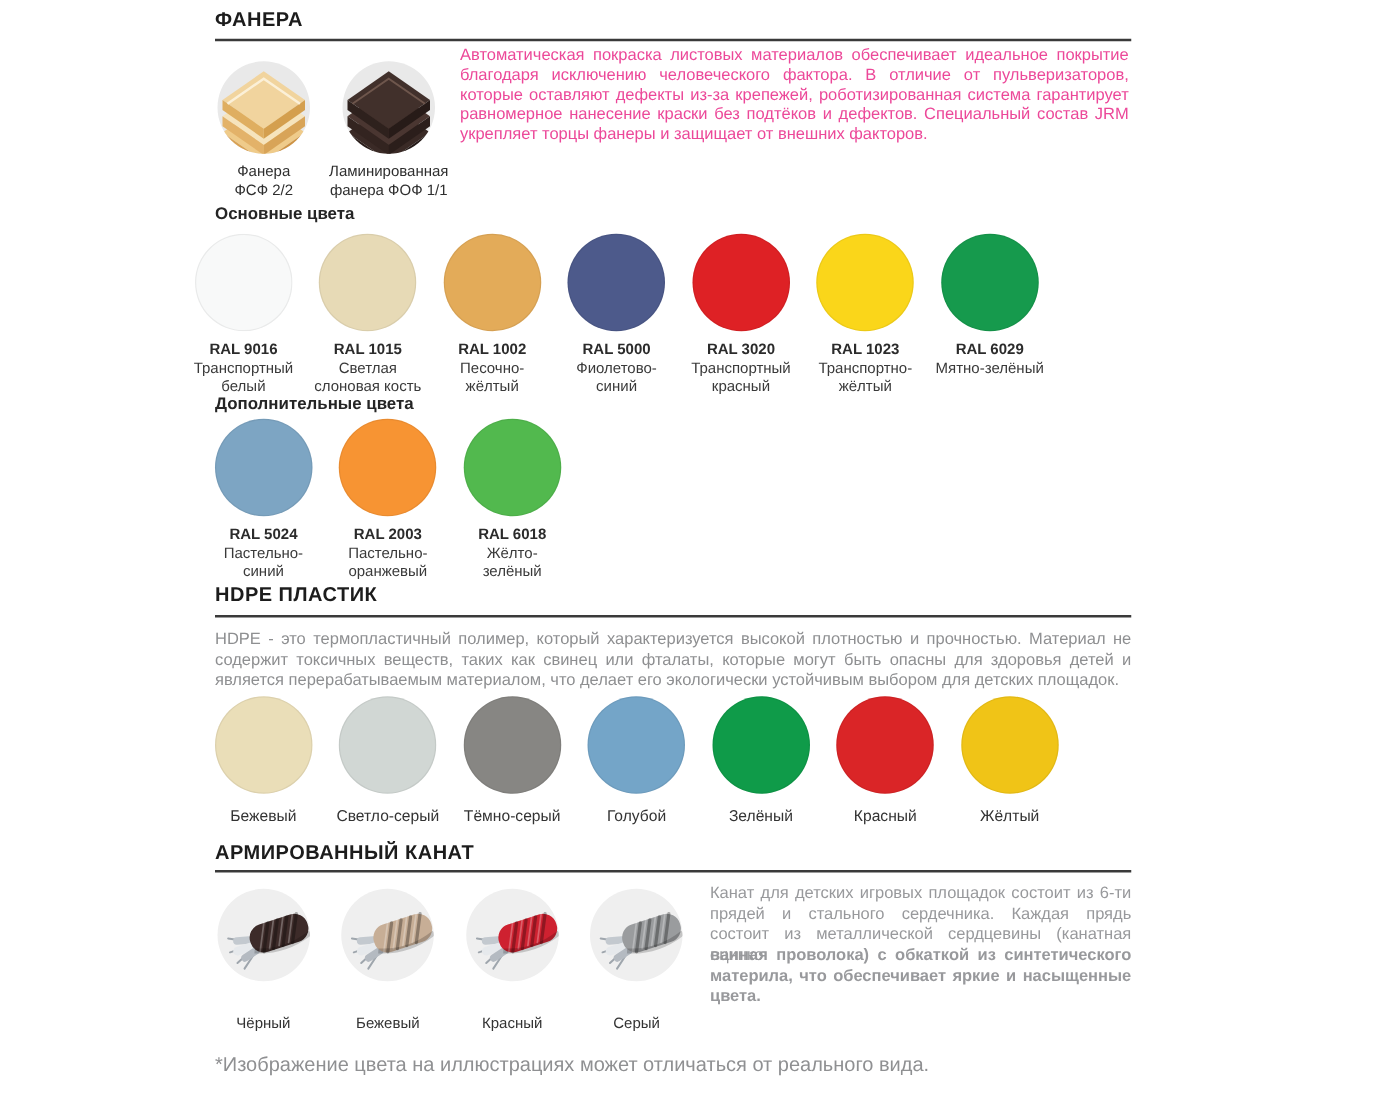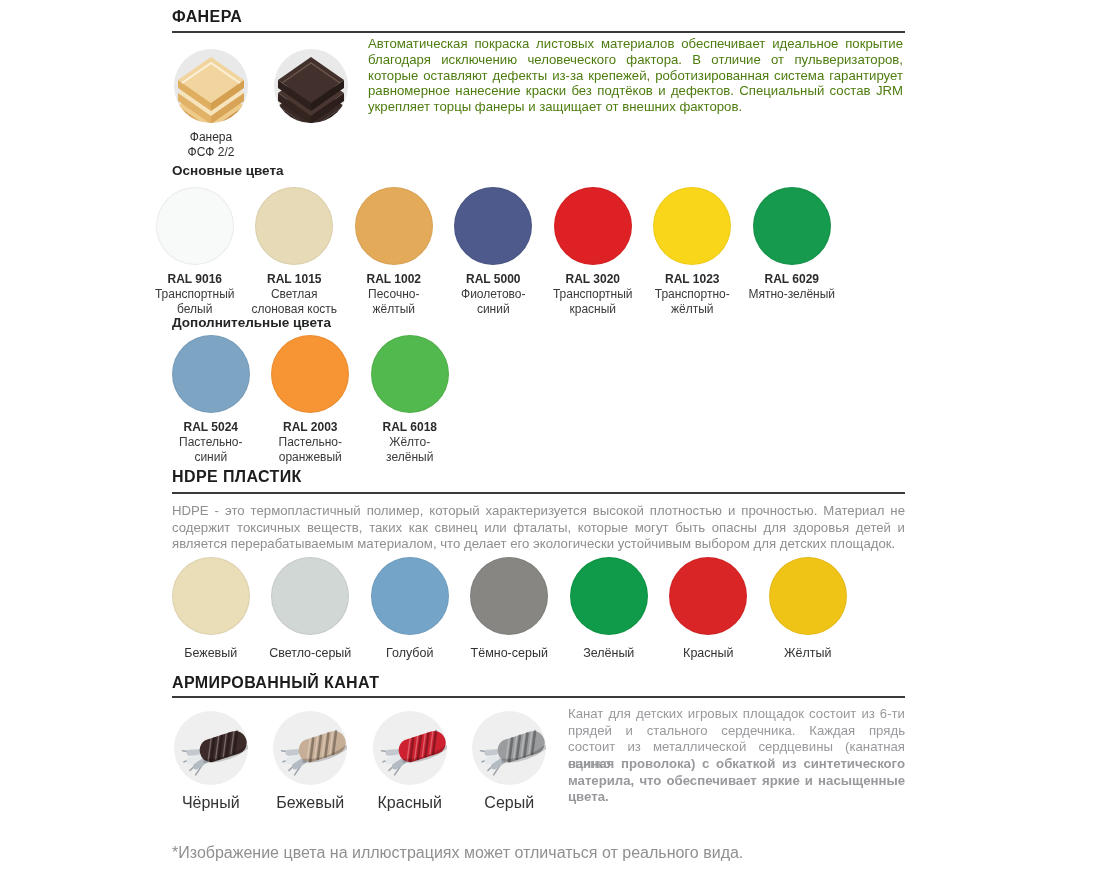--- a/index.html
+++ b/index.html
@@ -3,37 +3,37 @@
 <meta charset="utf-8">
 <style>
   * { margin:0; padding:0; box-sizing:border-box; }
   html,body { background:#ffffff; }
   body { font-family:"Liberation Sans", sans-serif; }
   .page { position:relative; width:1110px; height:880px; background:#fff; overflow:hidden;padding-left:16px; }
 
   .section-title { position:absolute; font-size:16px; font-weight:bold; color:#1c1c1c; letter-spacing:0.4px; white-space:nowrap; }
   .rule { position:absolute; left:172px; width:733px; height:0; border-top:2px solid #3a3a3a; }
 
-  .desc { position:absolute; font-size:13.2px; line-height:15.8px; color:#4d7c0f; text-align:justify; }
+  .desc { position:absolute; font-size:13.2px; line-height:15.8px; color:#ec4899; text-align:justify; }
   .desc-hdpe { color:#8e8f91; line-height:16.6px; }
   .desc-rope { color:#98999c; line-height:16.6px; }
   .desc-rope + .desc-rope { margin-top:0; }
 
   .subhead { position:absolute; font-size:13.5px; font-weight:bold; color:#252525; }
 
   .photo-circle { position:absolute; width:78px; height:78px; }
   .photo-label { position:absolute; width:140px; text-align:center; font-size:12px; line-height:15px; color:#2e2e2e; }
 
   .swatch-row { position:absolute; display:flex; }
   .swatch-col { width:99.5px; display:flex; flex-direction:column; align-items:center; }
   .swatch-circle { width:78px; height:78px; border-radius:50%; box-shadow:inset 0 0 0 1px rgba(0,0,0,0.06); flex:0 0 auto; }
   .swatch-code { margin-top:7px; font-size:12px; font-weight:bold; color:#2b2b2b; text-align:center; white-space:nowrap; }
   .swatch-name { font-size:12px; line-height:14.5px; color:#3a3a3a; text-align:center; margin-top:1px; }
   .hdpe-name { margin-top:11px; font-size:12.5px; color:#333333; text-align:center; white-space:nowrap; }
-  .rope-name { margin-top:7px; font-size:16px; color:#333333; text-align:center; white-space:nowrap; }
+  .rope-name { margin-top:24px; font-size:12px; color:#333333; text-align:center; white-space:nowrap; }
   .rope-wrap { width:78px; height:78px; }
 
   .footnote { position:absolute; font-size:16px; color:#8f9092; }
 </style>
 </head>
 <body>
 
 <div class="page">
 
   <div class="section-title" style="left:172px; top:8px;">ФАНЕРА</div>
@@ -94,20 +94,24 @@
           <polyline points="10,36 39,16 68,36" fill="none" stroke="#6E564C" stroke-width="1.5"></polyline>
         </g>
       </g>
     </svg>
   </div>
 
   <div class="photo-label" style="left:141px; top:130px;">
     <span>Фанера</span><br>
     <span>ФСФ 2/2</span>
   </div>
+  <div class="photo-label" style="left:241px; top:130px;">
+    <span>Ламинированная</span><br>
+    <span>фанера ФОФ 1/1</span>
+  </div>
 
   <div class="desc" style="left:368px; top:36px; width:535px;">Автоматическая покраска листовых материалов обеспечивает идеальное покрытие благодаря исключению человеческого фактора. В отличие от пульверизаторов, которые оставляют дефекты из-за крепежей, роботизированная система гарантирует равномерное нанесение краски без подтёков и дефектов. Специальный состав JRM укрепляет торцы фанеры и защищает от внешних факторов.</div>
 
   <div class="subhead" style="left:172px; top:163px;">Основные цвета</div>
 
   <div class="swatch-row" style="left:145px; top:187px;">
 
       <div class="swatch-col">
         <div class="swatch-circle" style="background: rgb(248, 249, 249);"></div>
         <div class="swatch-code">RAL 9016</div>
@@ -216,27 +220,27 @@
         <div class="swatch-circle" style="background: rgb(234, 222, 184);"></div>
         <div class="hdpe-name">Бежевый</div>
       </div>
 
       <div class="swatch-col">
         <div class="swatch-circle" style="background: rgb(209, 215, 212);"></div>
         <div class="hdpe-name">Светло-серый</div>
       </div>
 
       <div class="swatch-col">
+        <div class="swatch-circle" style="background: rgb(135, 134, 131);"></div>
+        <div class="hdpe-name">Тёмно-серый</div>
+      </div>
+
+      <div class="swatch-col">
         <div class="swatch-circle" style="background: rgb(116, 165, 200);"></div>
         <div class="hdpe-name">Голубой</div>
-      </div>
-
-      <div class="swatch-col">
-        <div class="swatch-circle" style="background: rgb(135, 134, 131);"></div>
-        <div class="hdpe-name">Тёмно-серый</div>
       </div>
 
       <div class="swatch-col">
         <div class="swatch-circle" style="background: rgb(15, 155, 73);"></div>
         <div class="hdpe-name">Зелёный</div>
       </div>
 
       <div class="swatch-col">
         <div class="swatch-circle" style="background: rgb(218, 37, 39);"></div>
         <div class="hdpe-name">Красный</div>

